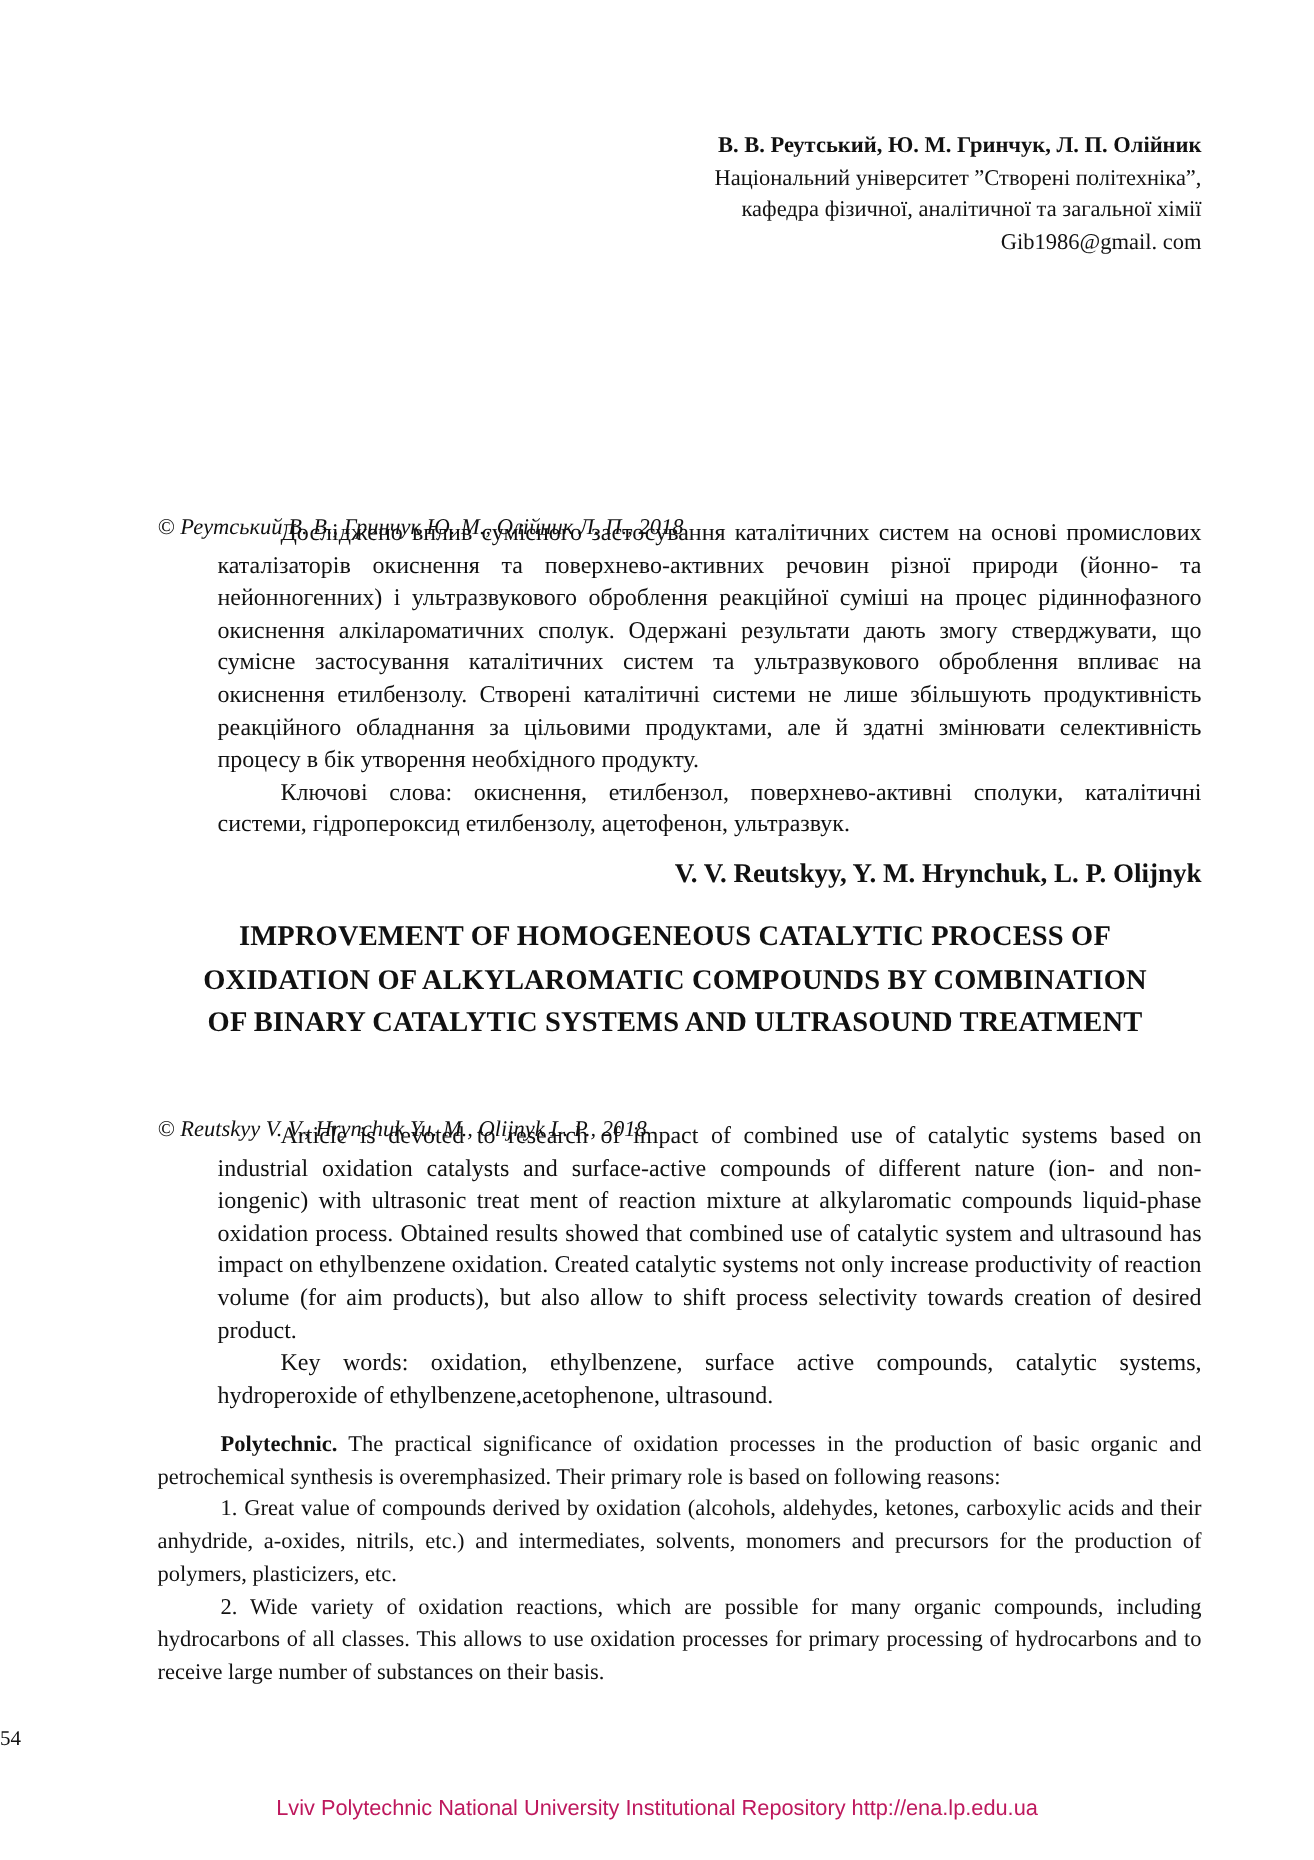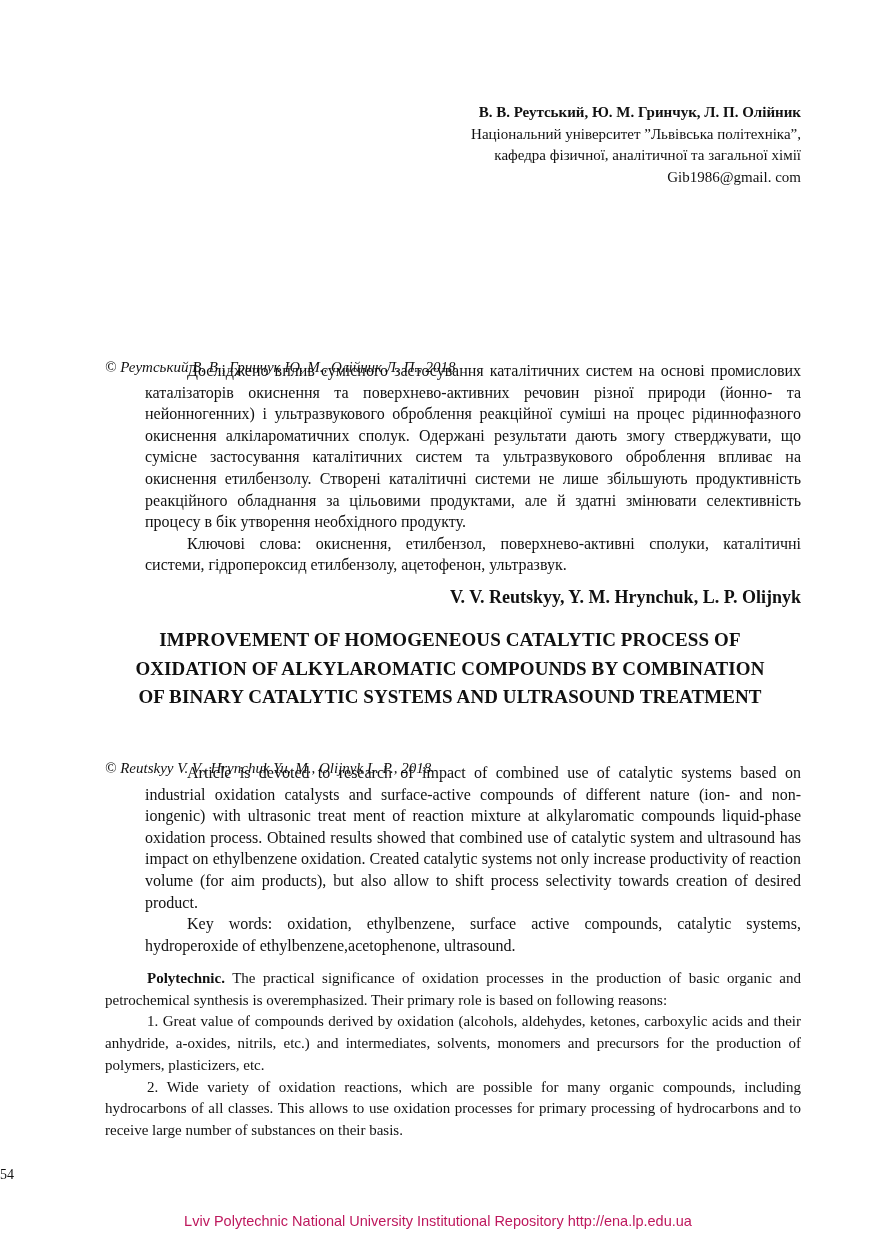--- a/index.html
+++ b/index.html
@@ -1,18 +1,18 @@
 <!DOCTYPE html>
 <html><head>
 <meta charset="utf-8">
 <style>
   html, body { margin: 0; padding: 0; background: #ffffff; }
   body { width: 876px; height: 1240px; position: relative; overflow: hidden;
          font-family: "Liberation Serif", "DejaVu Serif", serif; color: #111; }
-  .page { position: absolute; left: 0; top: 16px; width: 876px; height: 1184px; }
+  .page { position: absolute; left: 0; top: 1px; width: 876px; height: 1184px; }
   .authors-block { position: absolute; right: 75px; top: 86px; text-align: right;
          font-size: 15px; line-height: 21.5px; }
   .authors-block .names { font-weight: bold; }
   .title { position: absolute; left: 100px; width: 700px; text-align: center;
          font-weight: bold; font-size: 20px; line-height: 28.5px; letter-spacing: 0.1px; }
   .title-ua { top: 181px; }
   .title-en { top: 610px; font-size: 19px; }
   .copyright { position: absolute; left: 105px; font-style: italic; font-size: 15px; margin-top: 35px; }
   .copy-ua { top: 308px; }
   .copy-en { top: 709px; }
@@ -30,21 +30,21 @@
   .repo-footer { position: absolute; left: 0; width: 876px; top: 1197px; text-align: center;
          font-family: "Liberation Sans", "DejaVu Sans", sans-serif; font-size: 14.5px; color: #be185d; }
 </style>
 </head>
 <body>
 
 <div class="page">
 
   <div class="authors-block">
     <div class="names">В. В. Реутський, Ю. М. Гринчук, Л. П. Олійник</div>
-    <div>Національний університет ”Львівська політехніка”,</div>
+    <div>Національний університет ”Створені політехніка”,</div>
     <div>кафедра фізичної, аналітичної та загальної хімії</div>
     <div>Gib1986@gmail. com</div>
   </div>
 
 
   <div class="copyright copy-ua">© Реутський В. В., Гринчук Ю. М., Олійник Л. П., 2018</div>
 
   <div class="abstract abs-ua">
     <p>Досліджено вплив сумісного застосування каталітичних систем на основі промислових каталізаторів окиснення та поверхнево-активних речовин різної природи (йонно- та нейонногенних) і ультразвукового оброблення реакційної суміші на процес рідиннофазного окиснення алкілароматичних сполук. Одержані результати дають змогу стверджувати, що сумісне застосування каталітичних систем та ультразвукового оброблення впливає на окиснення етилбензолу. Створені каталітичні системи не лише збільшують продуктивність реакційного обладнання за цільовими продуктами, але й здатні змінювати селективність процесу в бік утворення необхідного продукту.</p>
     <p>Ключові слова: окиснення, етилбензол, поверхнево-активні сполуки, каталітичні системи, гідропероксид етилбензолу, ацетофенон, ультразвук.</p>

